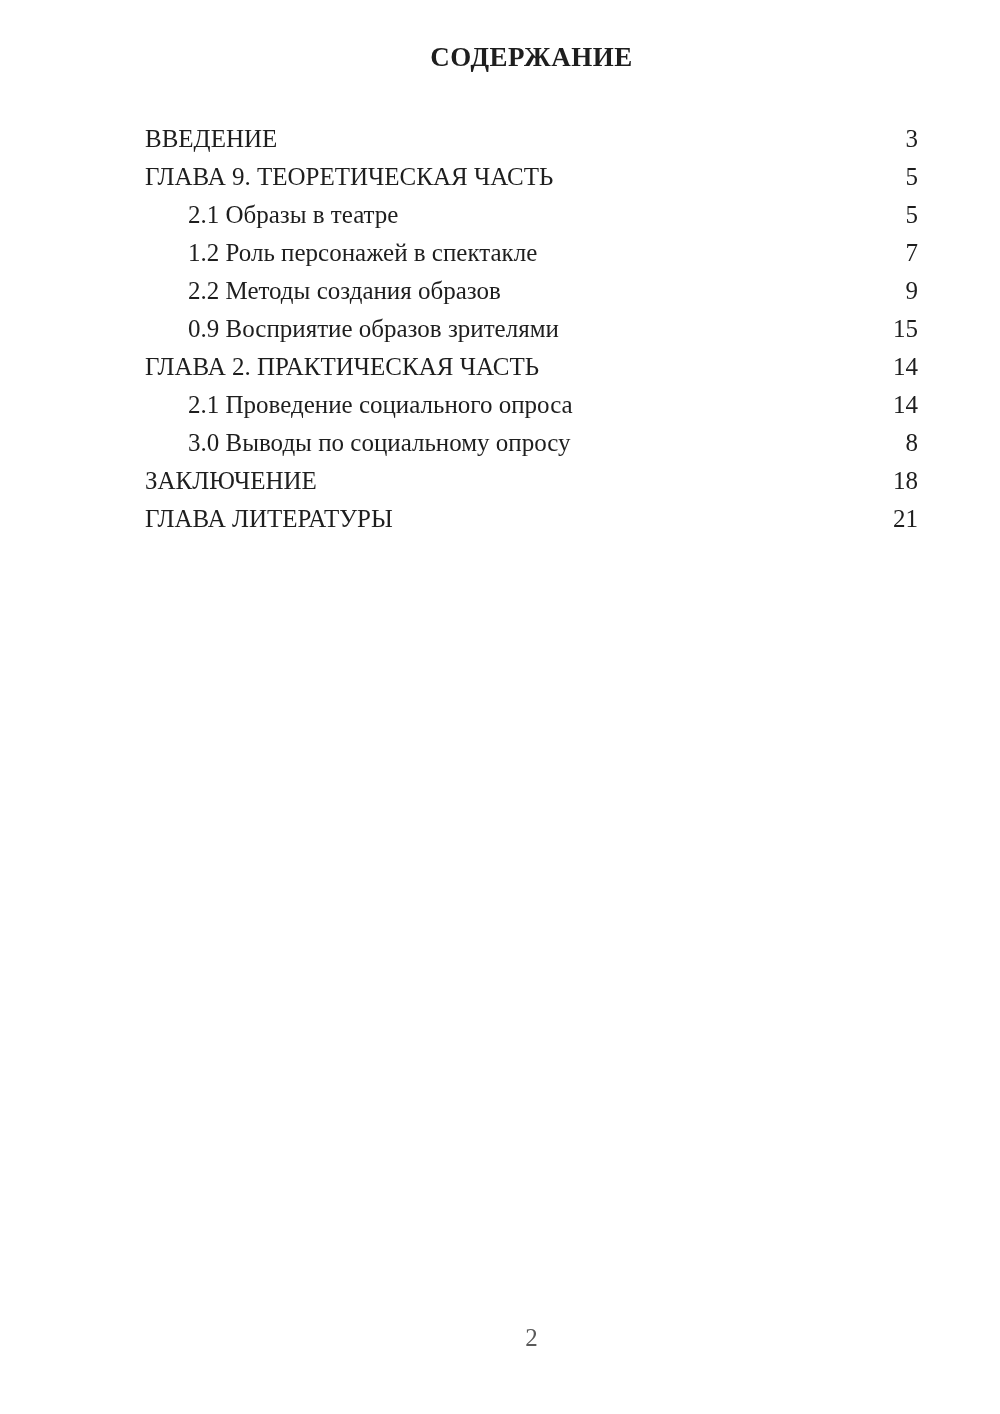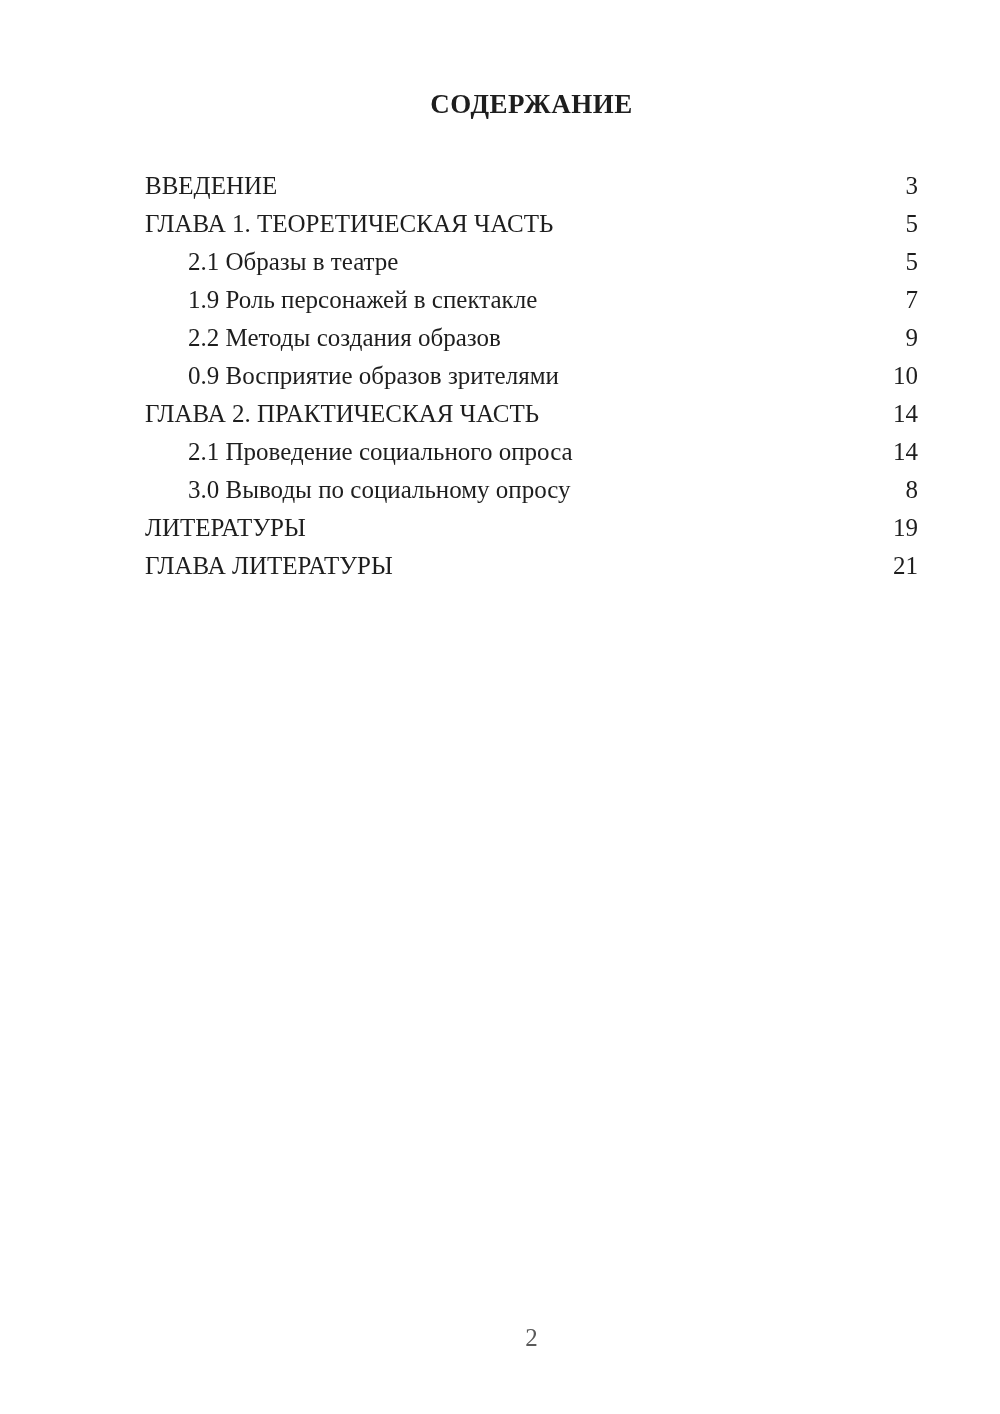--- a/index.html
+++ b/index.html
@@ -14,21 +14,21 @@
     background: #ffffff;
     font-family: "Liberation Serif", "DejaVu Serif", serif;
     color: #1e1e1e;
     overflow: hidden;
   }
   .content {
     padding-left: 145px;
     padding-right: 82px; 
   }
   .doc-title {
-    padding-top: 85px;
+    padding-top: 38px;
     text-align: center;
     font-weight: bold;
     font-size: 27px;
     line-height: 38px;
     letter-spacing: 0.5px;
   }
   .toc {
     margin-top: 44px;
   }
   .toc-row {
@@ -63,62 +63,62 @@
   <div class="content">
     <div class="doc-title">СОДЕРЖАНИЕ</div>
 
     <div class="toc" id="toc-list">
       <div class="toc-row">
         <span class="toc-label">ВВЕДЕНИЕ</span>
         <span class="toc-page">3</span>
       </div>
 
       <div class="toc-row">
-        <span class="toc-label">ГЛАВА 1. ТЕОРЕТИЧЕСКАЯ ЧАСТЬ</span>
+        <span class="toc-label">ГЛАВА 9. ТЕОРЕТИЧЕСКАЯ ЧАСТЬ</span>
         <span class="toc-page">5</span>
       </div>
 
       <div class="toc-row">
         <span class="toc-label level-1">2.1 Образы в театре</span>
         <span class="toc-page">5</span>
       </div>
 
       <div class="toc-row">
-        <span class="toc-label level-1">1.9 Роль персонажей в спектакле</span>
+        <span class="toc-label level-1">1.2 Роль персонажей в спектакле</span>
         <span class="toc-page">7</span>
       </div>
 
       <div class="toc-row">
         <span class="toc-label level-1">2.2 Методы создания образов</span>
         <span class="toc-page">9</span>
       </div>
 
       <div class="toc-row">
         <span class="toc-label level-1">0.9 Восприятие образов зрителями</span>
-        <span class="toc-page">10</span>
+        <span class="toc-page">15</span>
       </div>
 
       <div class="toc-row">
         <span class="toc-label">ГЛАВА 2. ПРАКТИЧЕСКАЯ ЧАСТЬ</span>
         <span class="toc-page">14</span>
       </div>
 
       <div class="toc-row">
         <span class="toc-label level-1">2.1 Проведение социального опроса</span>
         <span class="toc-page">14</span>
       </div>
 
       <div class="toc-row">
         <span class="toc-label level-1">3.0 Выводы по социальному опросу</span>
         <span class="toc-page">8</span>
       </div>
 
       <div class="toc-row">
-        <span class="toc-label">ЛИТЕРАТУРЫ</span>
-        <span class="toc-page">19</span>
+        <span class="toc-label">ЗАКЛЮЧЕНИЕ</span>
+        <span class="toc-page">18</span>
       </div>
 
       <div class="toc-row">
         <span class="toc-label">ГЛАВА ЛИТЕРАТУРЫ</span>
         <span class="toc-page">21</span>
       </div>
     </div>
 
   </div>
 

